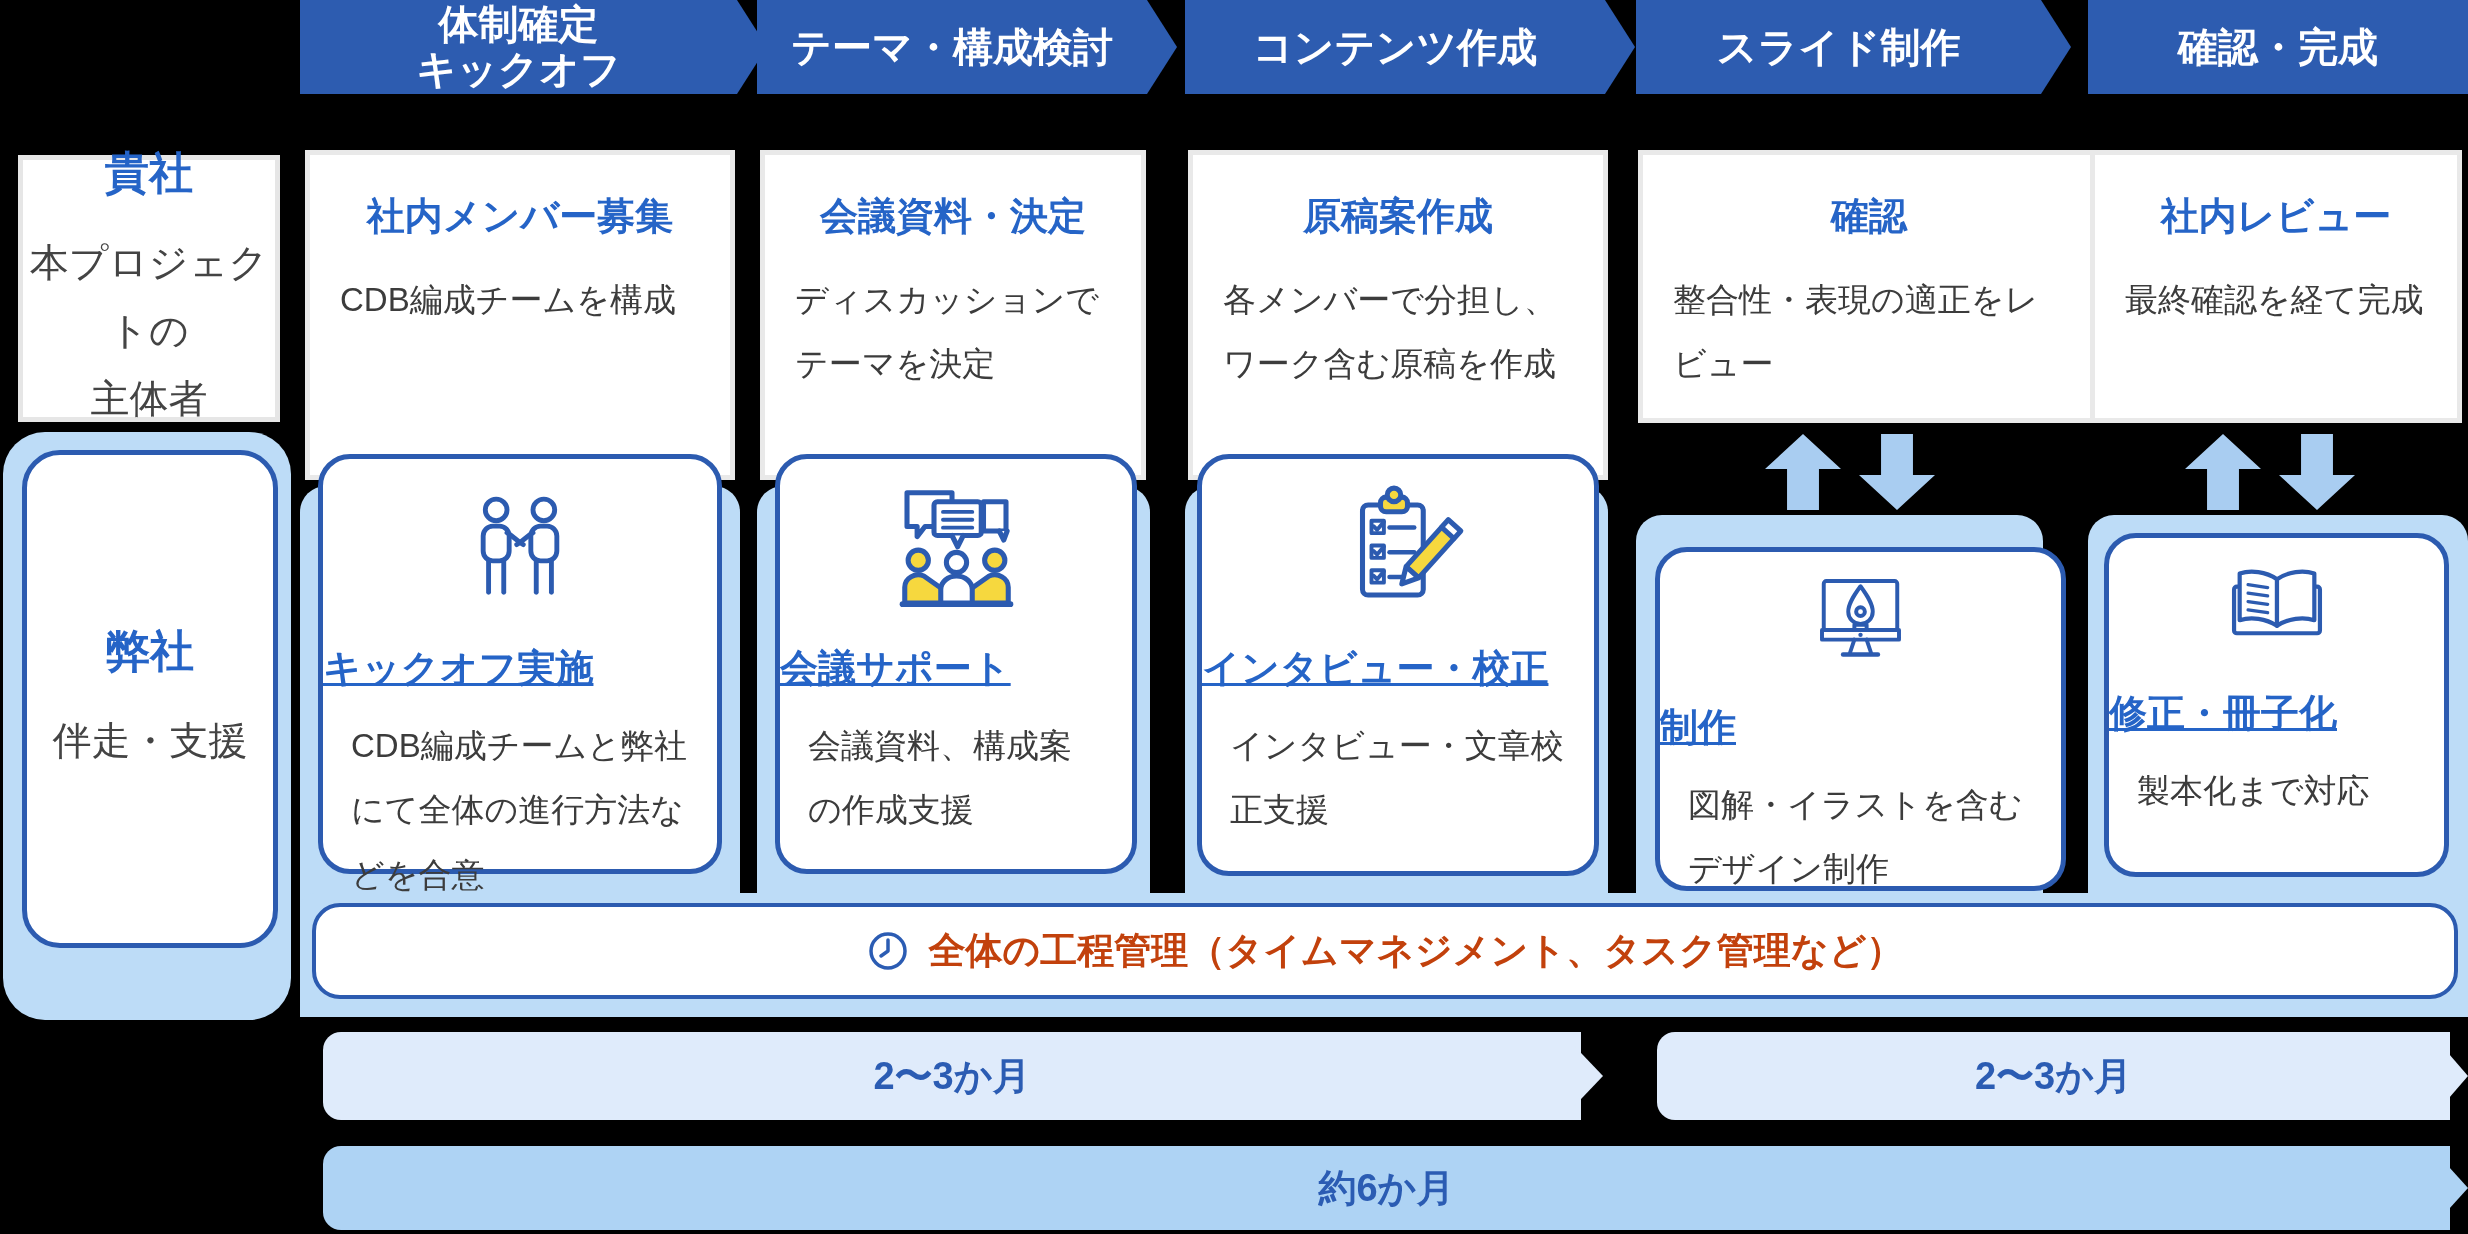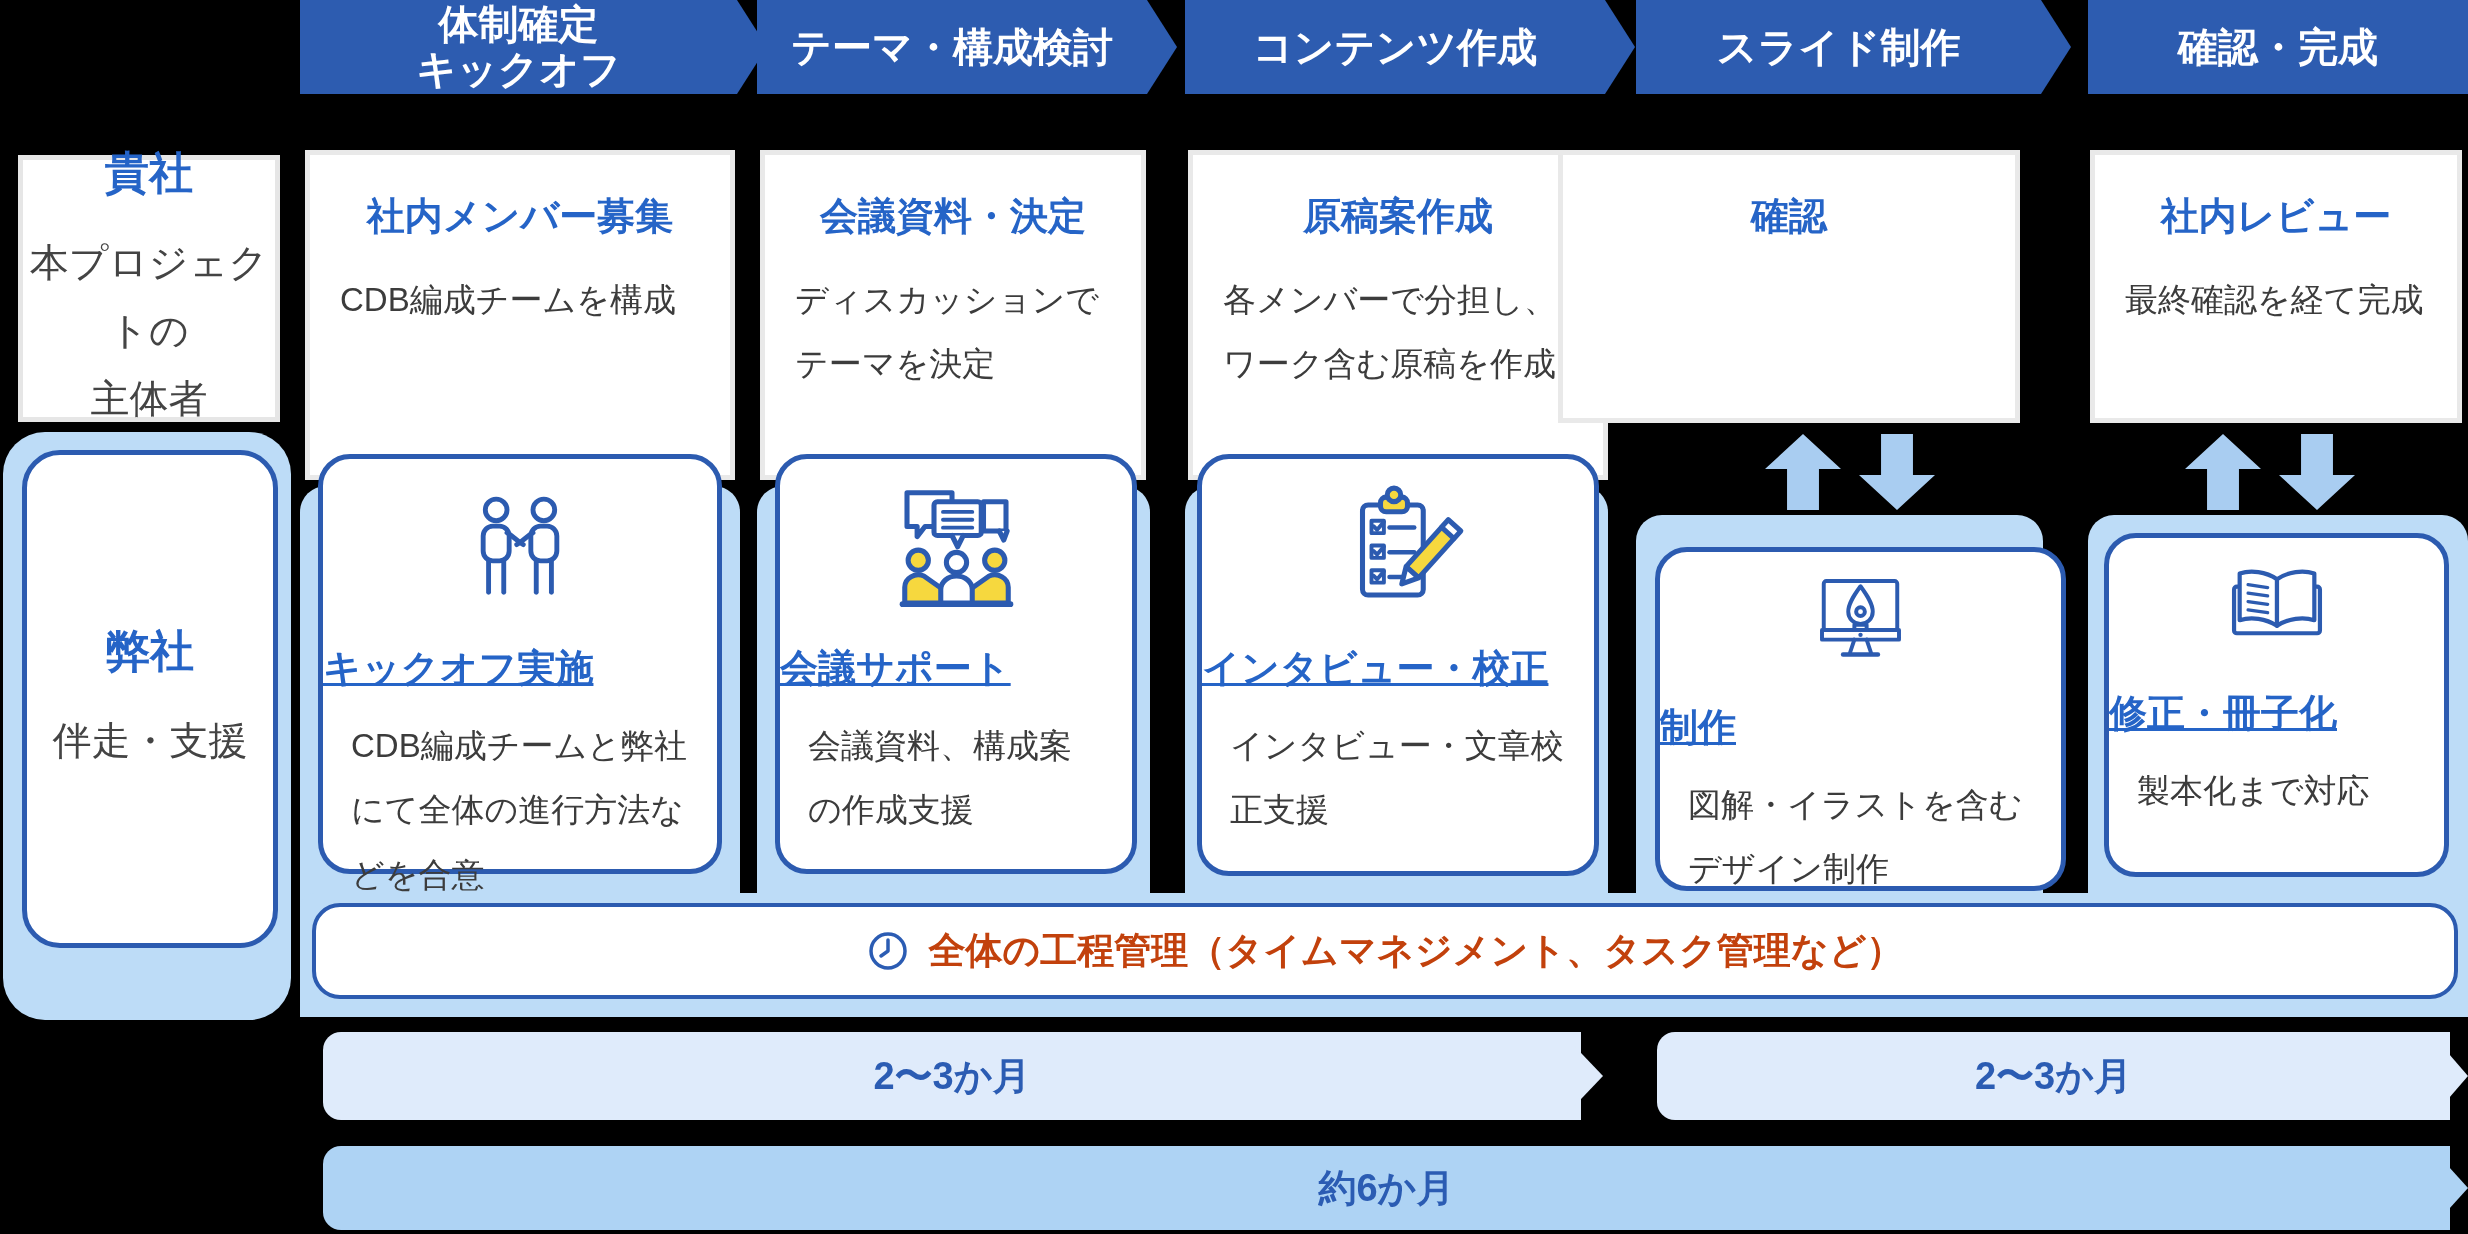--- a/index.html
+++ b/index.html
@@ -38,21 +38,21 @@
   .st4{left:1636px;width:407px;top:515px;height:502px;}
   .st5{left:2088px;width:380px;top:515px;height:502px;}
   .band{position:absolute;left:300px;top:893px;width:2168px;height:124px;
     background:#bddcf7;border-radius:14px;}
 
   
   .client-box{position:absolute;top:150px;background:#fff;border:5px solid #e9e9e9;
     box-sizing:border-box;height:330px;}
   .client-box.short{height:273px;}
   .cb1{left:305px;width:430px;} .cb2{left:760px;width:386px;} .cb3{left:1188px;width:420px;}
-  .cb4{left:1558px;width:462px;} .cb5{left:2090px;width:372px;}
+  .cb4{left:1638px;width:462px;} .cb5{left:2090px;width:372px;}
   .cb-title{margin-top:36px;text-align:center;color:#2564c7;font-weight:bold;font-size:38px;}
   .cb-desc{margin:26px 30px 0;color:#3c3c3c;font-size:33px;line-height:1.95;}
 
   
   .card{position:absolute;background:#fff;border:5px solid #2c5bb0;border-radius:32px;
     box-sizing:border-box;}
   .cd1{left:318px;top:454px;width:404px;height:420px;}
   .cd2{left:775px;top:454px;width:362px;height:420px;}
   .cd3{left:1197px;top:454px;width:402px;height:422px;}
   .cd4{left:1655px;top:547px;width:411px;height:344px;}
@@ -138,20 +138,21 @@
   <div class="client-box cb2">
     <div class="cb-title">会議資料・決定</div>
     <div class="cb-desc">ディスカッションでテーマを決定</div>
   </div>
   <div class="client-box cb3">
     <div class="cb-title">原稿案作成</div>
     <div class="cb-desc">各メンバーで分担し、ワーク含む原稿を作成</div>
   </div>
   <div class="client-box short cb4">
     <div class="cb-title">確認</div>
+    <div class="cb-desc">整合性・表現の適正をレビュー</div>
   </div>
   <div class="client-box short cb5">
     <div class="cb-title">社内レビュー</div>
     <div class="cb-desc">最終確認を経て完成</div>
   </div>
 
   <div class="loop-arrow up la4u"></div>
   <div class="loop-arrow down la4d"></div>
   <div class="loop-arrow up la5u"></div>
   <div class="loop-arrow down la5d"></div>

